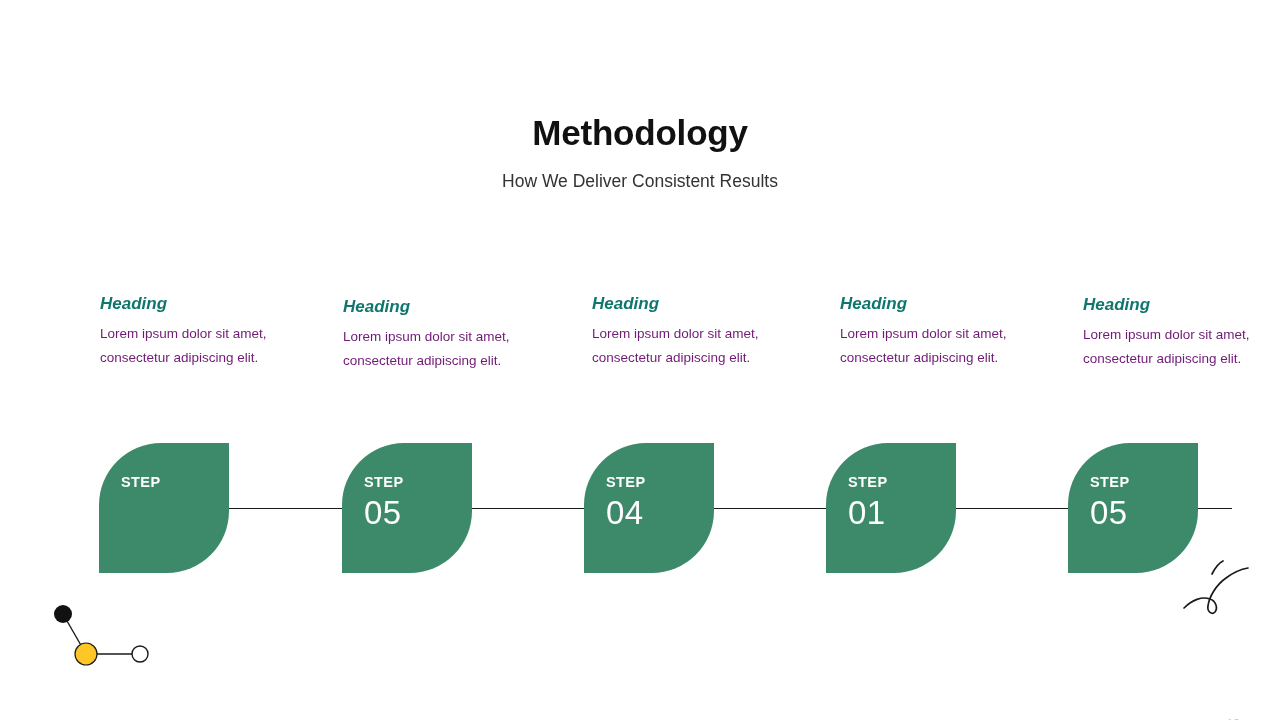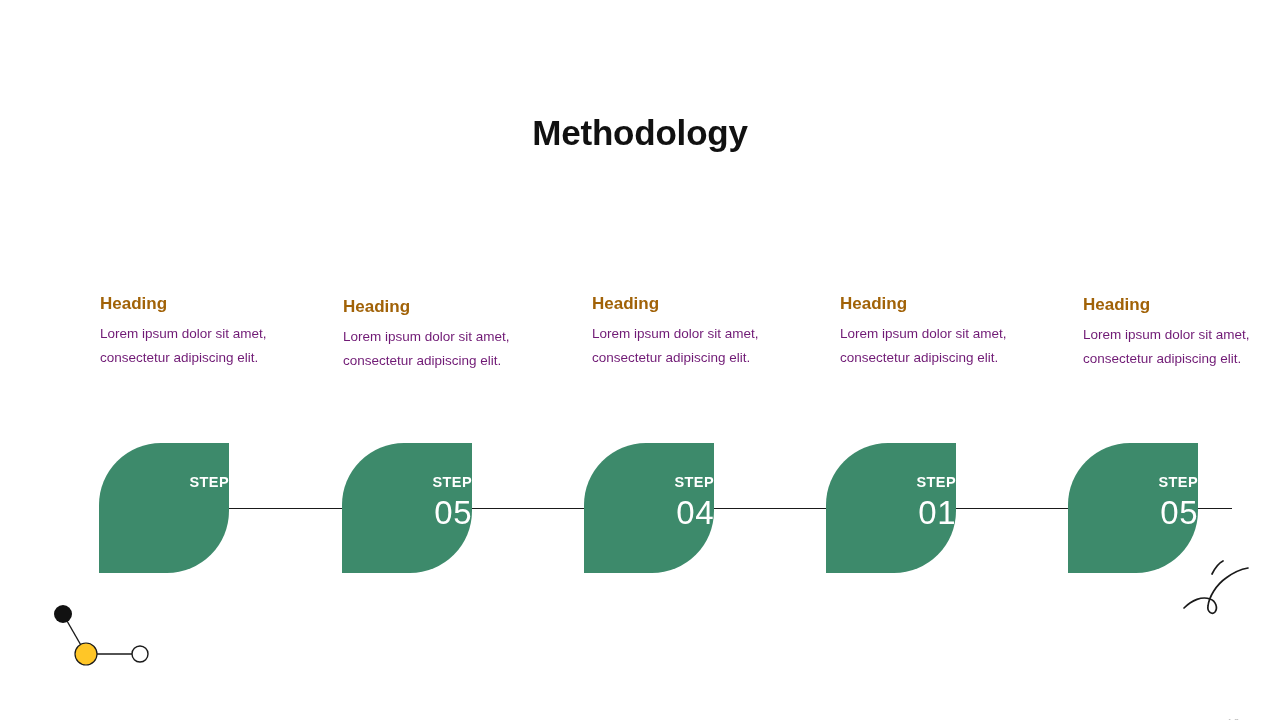--- a/index.html
+++ b/index.html
@@ -66,21 +66,21 @@
     height: 130px;
     background: #3d8a6b;
     border-radius: 62px 0 62px 0;
     box-sizing: border-box;
   }
   .step-inner {
     position: absolute;
     left: 0;
     top: 30px;
     width: 130px;
-    text-align: right;
+    text-align: left;
     padding-left: 22px;
     box-sizing: border-box;
   }
   .step-label {
     font-size: 14.5px;
     font-weight: 700;
     color: #ffffff;
     letter-spacing: 0.4px;
     line-height: 1.3;
   }
@@ -93,23 +93,24 @@
   }
 
   
   .col {
     position: absolute;
     width: 175px;
   }
   .col-heading {
     font-size: 17px;
     font-weight: 700;
-    color: #a16207;
+    color: #0f766e;
     line-height: 1.25;
     margin-bottom: 8px;
+    font-style: italic;
   }
   .col-body {
     font-size: 13.5px;
     font-weight: 400;
     color: #701a75;
     line-height: 1.73;
   }
 
   
   .page-number {
@@ -128,20 +129,21 @@
   }
   .deco-nodes { left: 44px; top: 556px; }
   .deco-squiggle { left: 1182px; top: 512px; }
 </style>
 </head>
 <body>
 
 <div id="slide">
 
   <div class="title">Methodology</div>
+  <div class="subtitle">How We Deliver Consistent Results</div>
 
   <div class="timeline-line"></div>
 
   <div class="col" style="left:100px; top:253px;">
     <div class="col-heading">Heading</div>
     <div class="col-body">Lorem ipsum dolor sit amet, consectetur adipiscing elit.</div>
   </div>
 
   <div class="col" style="left:343px; top:256px;">
     <div class="col-heading">Heading</div>

